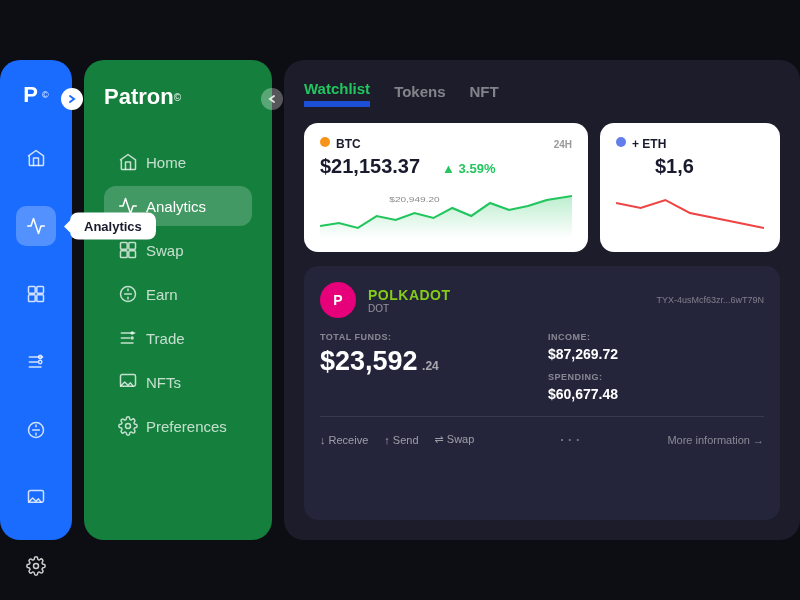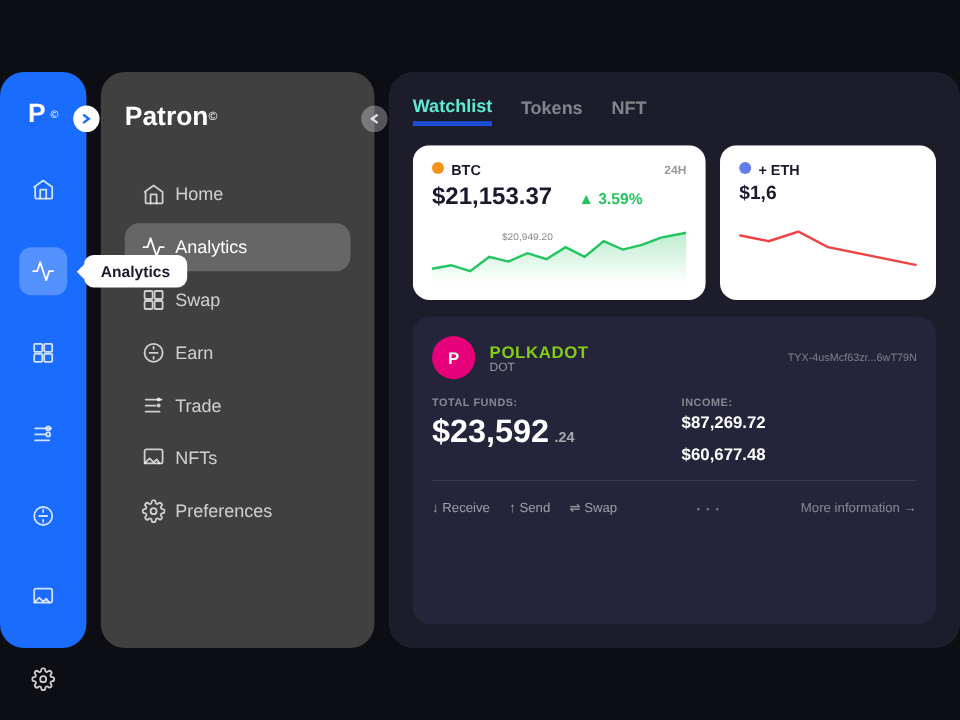--- a/index.html
+++ b/index.html
@@ -132,23 +132,23 @@
       left: -6px;
       top: 50%;
       transform: translateY(-50%);
       border: 6px solid transparent;
       border-right-color: #fff;
       border-left: 0;
     }
 
     
     .sidebar-expanded {
-      width: 228px;
+      width: 188px;
       height: 480px;
-      background: #404040;
+      background: #15803d;
       border-radius: 20px;
       display: flex;
       flex-direction: column;
       padding: 24px 20px;
       position: relative;
       margin-right: 12px;
       flex-shrink: 0;
     }
 
     .sidebar-expanded .logo-area {
@@ -240,22 +240,22 @@
 
     .tab {
       font-size: 15px;
       font-weight: 600;
       color: rgba(255,255,255,0.45);
       cursor: pointer;
       padding-bottom: 4px;
     }
 
     .tab.active {
-      color: #5eead4;
-      border-bottom: 4px solid #1d4ed8;
+      color: #22c55e;
+      border-bottom: 6px solid #1d4ed8;
       text-align: right;
     }
 
     
     .watchlist-row {
       display: flex;
       gap: 12px;
       margin-bottom: 14px;
       overflow: hidden;
     }
@@ -635,21 +635,21 @@
       </div>
 
       <div class="watch-card" style="max-width:130px; overflow:hidden;">
         <div class="watch-card-header">
           <div class="coin-name">
             <span class="coin-dot" style="background:#627eea;"></span>
             <span>+ ETH</span>
           </div>
         </div>
         <div style="display:flex; align-items:baseline; gap:6px;">
-          <span class="coin-price" style="font-size:16px;">$1,6</span>
+          <span class="coin-price" style="font-size:20px;margin-left:39px;">$1,6</span>
         </div>
         <div class="mini-chart">
           <svg width="100%" height="50" viewBox="0 0 120 50" preserveAspectRatio="none">
             <path d="M0 15 L20 20 L40 12 L60 25 L80 30 L100 35 L120 40" fill="none" stroke="#ef4444" stroke-width="2"></path>
           </svg>
         </div>
       </div>
     </div>
 
     <div class="portfolio-card">
@@ -669,20 +669,21 @@
             <span class="metric-value">$23,592</span>
             <span class="metric-cents">.24</span>
           </div>
         </div>
         <div class="right-col">
           <div class="right-metric">
             <div class="metric-label">INCOME:</div>
             <div class="metric-value-small">$87,269.72</div>
           </div>
           <div class="right-metric" style="margin-top:6px;">
+            <div class="metric-label">SPENDING:</div>
             <div class="metric-value-small">$60,677.48</div>
           </div>
         </div>
       </div>
 
       <div class="portfolio-actions">
         <div class="action-btn">↓ Receive</div>
         <div class="action-btn">↑ Send</div>
         <div class="action-btn">⇌ Swap</div>
         <div class="more-btn">···</div>

